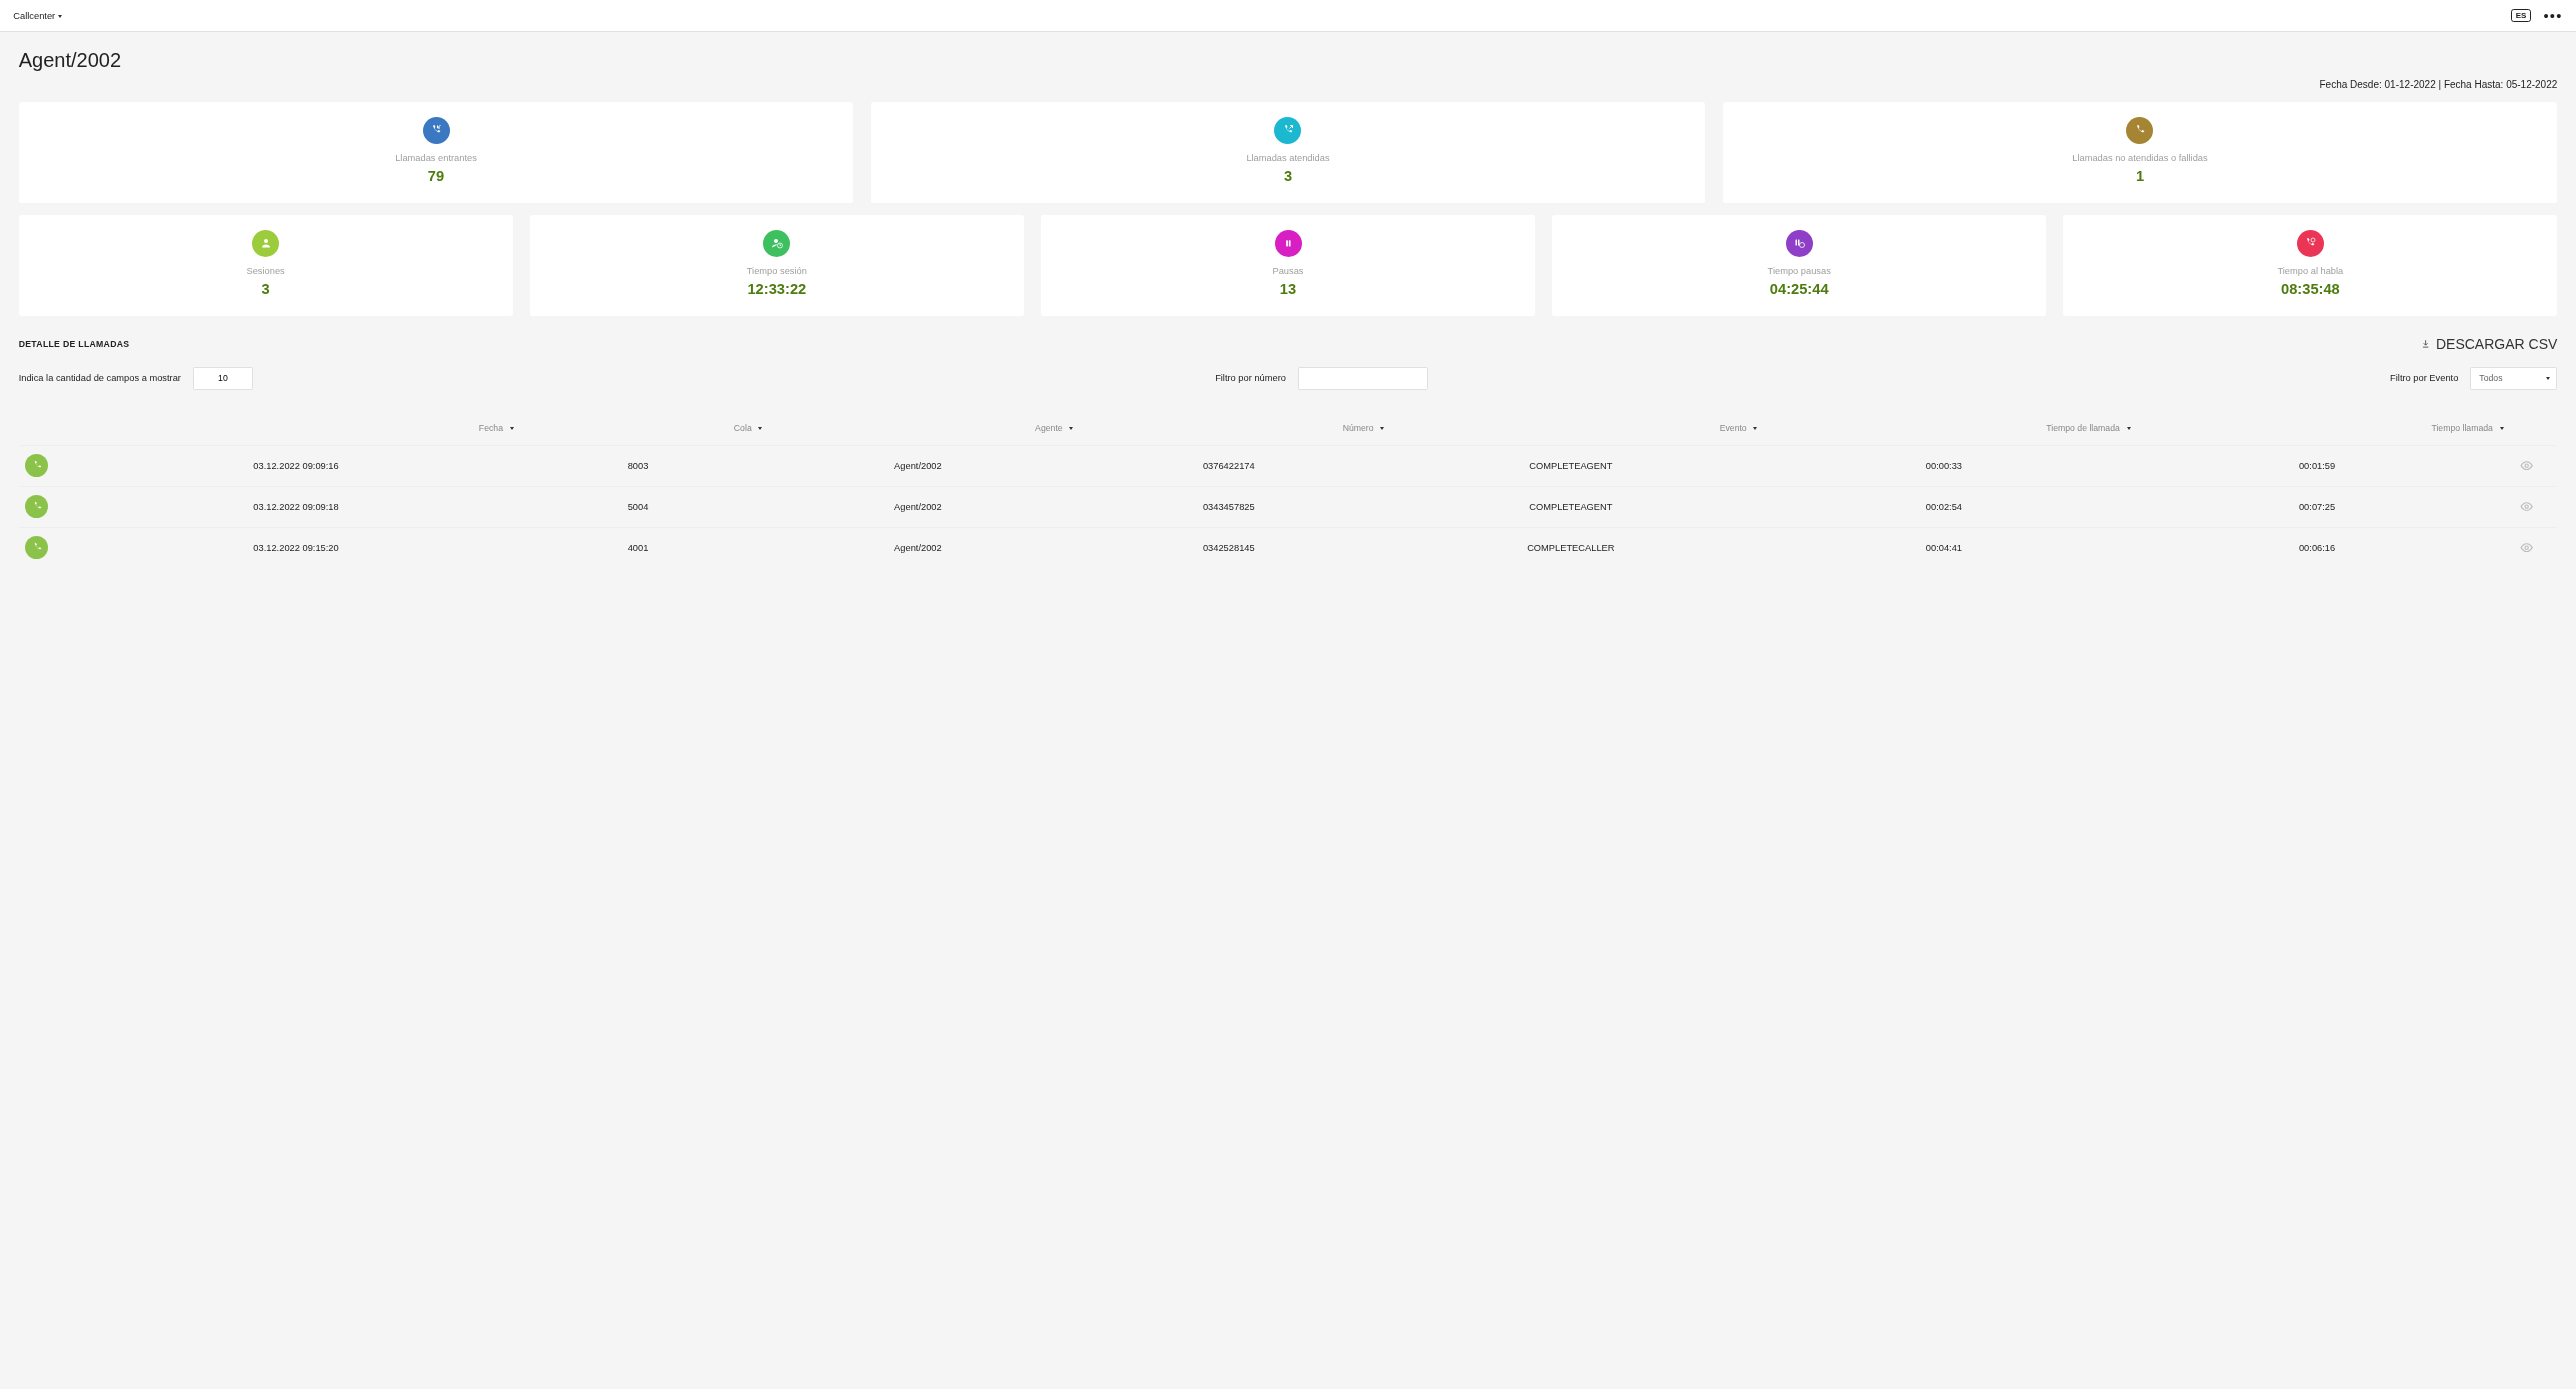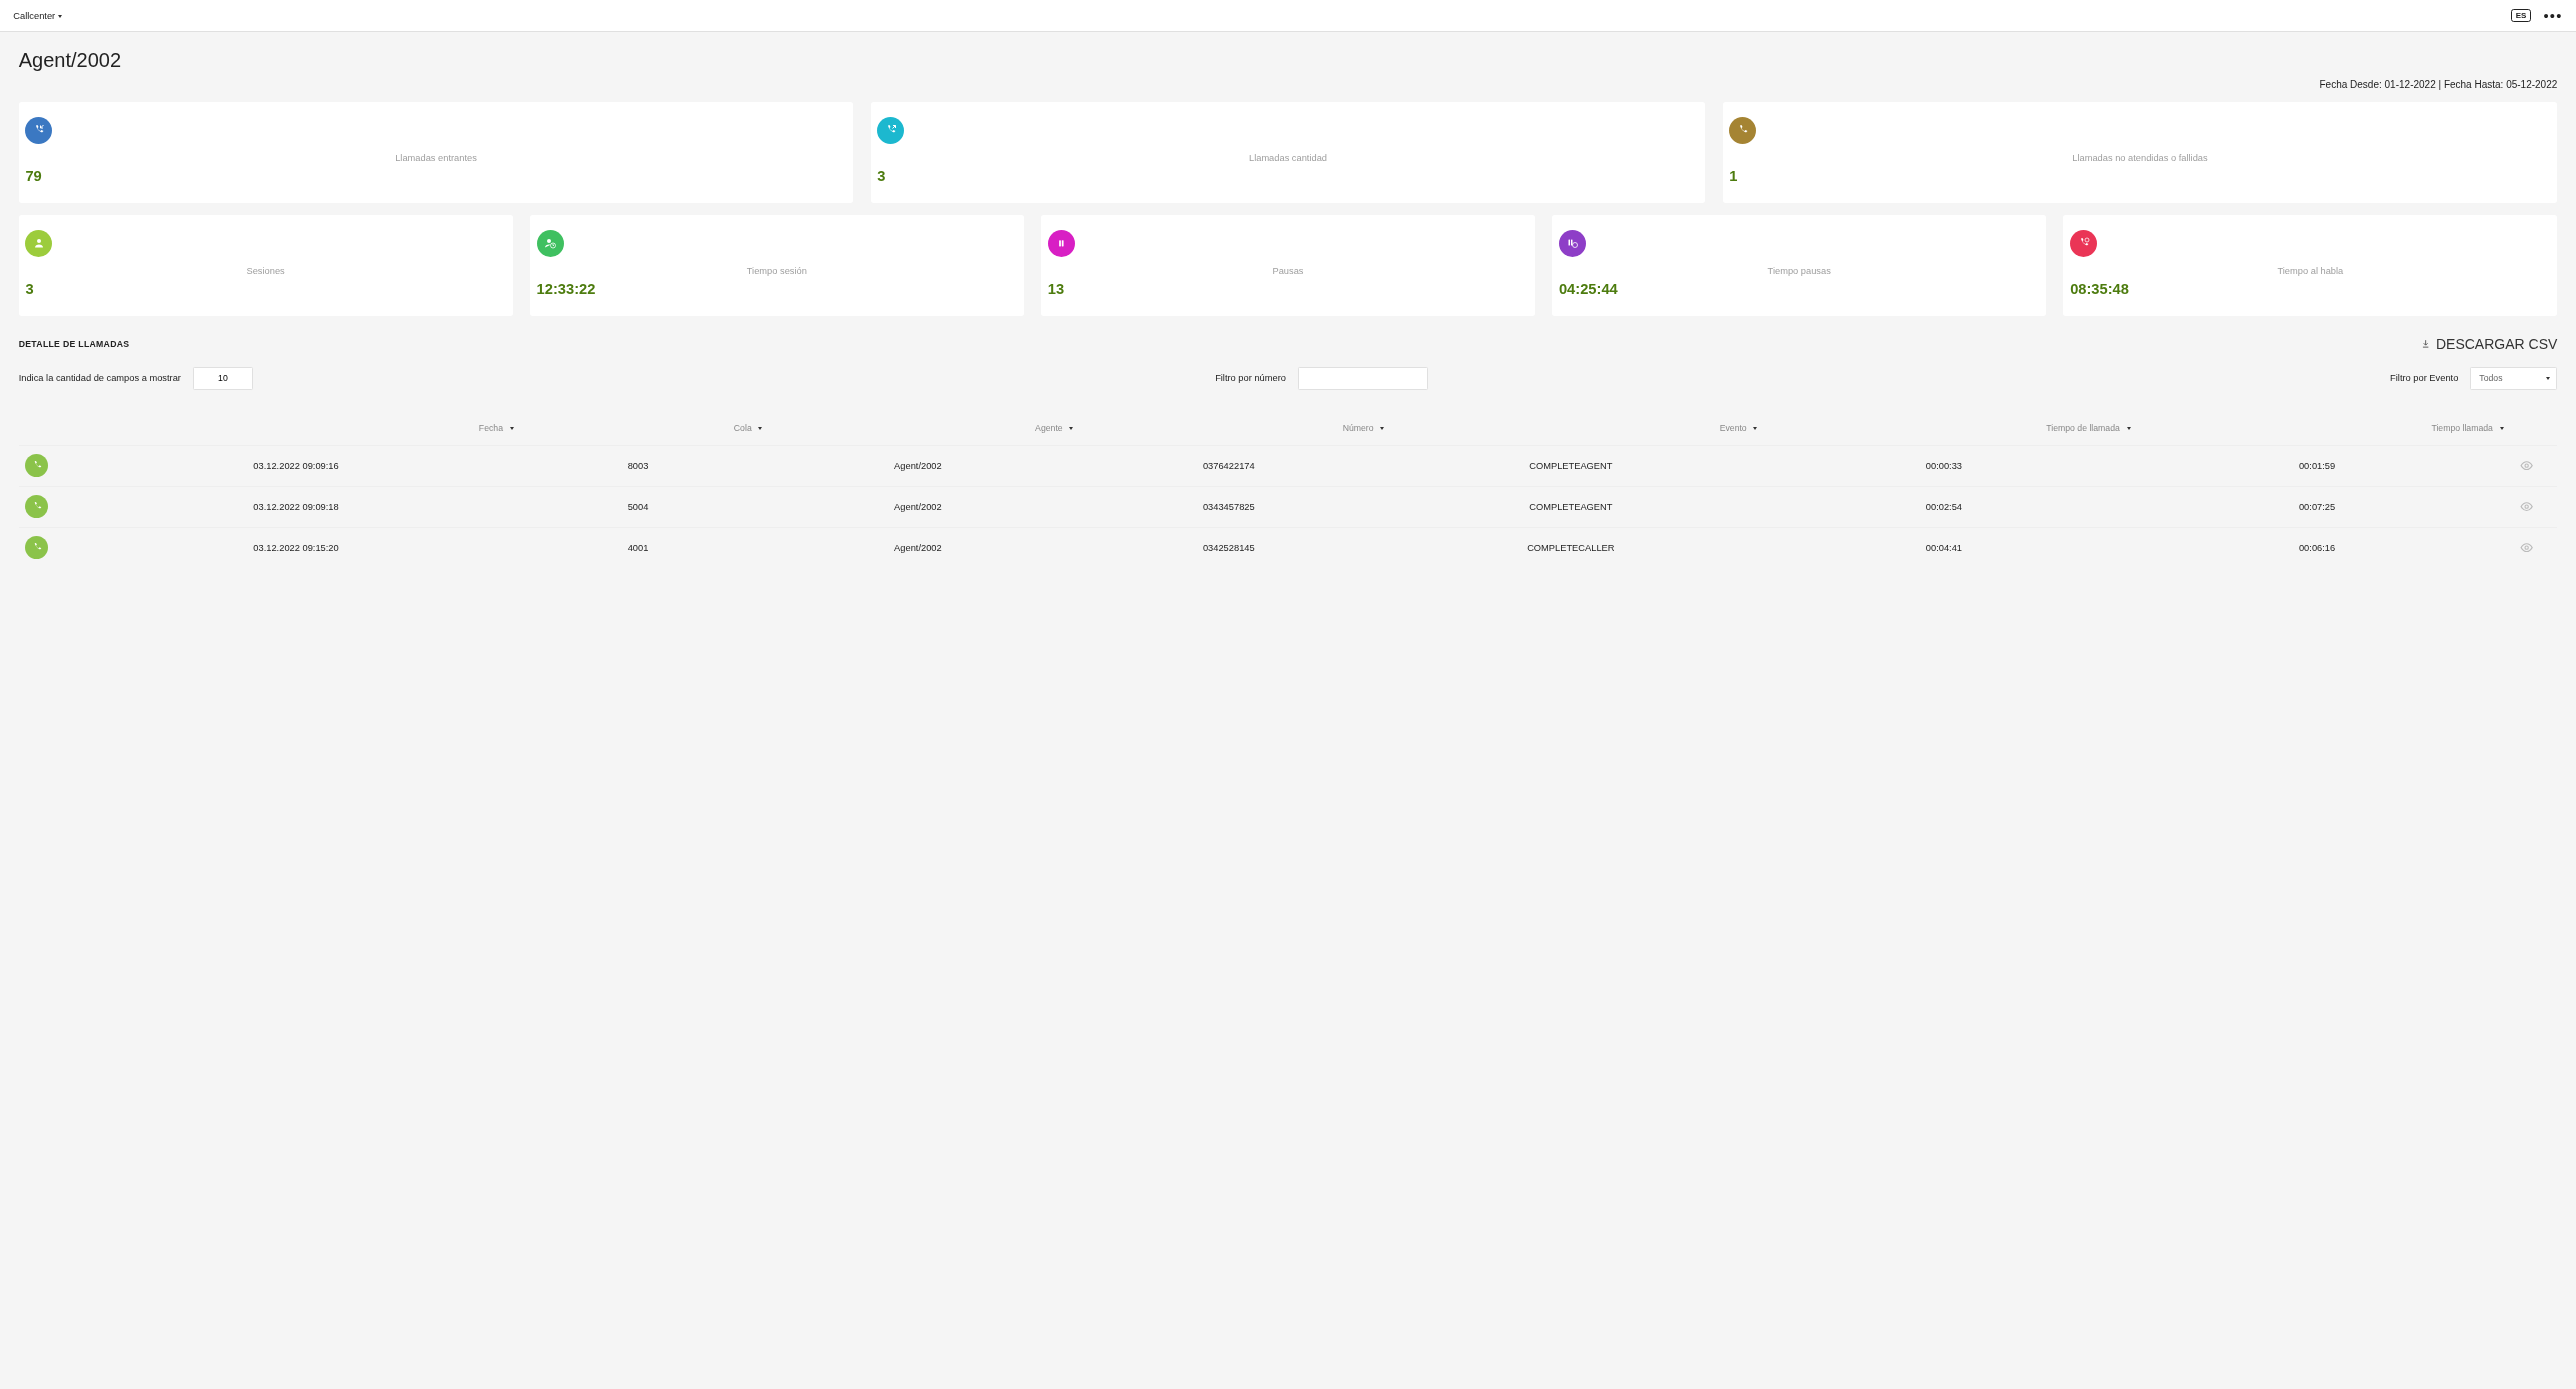--- a/index.html
+++ b/index.html
@@ -45,20 +45,21 @@
     display: flex;
     gap: 17.3px;
     margin-bottom: 12px;
   }
   .card {
     background: #fff;
     border-radius: 2.7px;
     flex: 1;
     display: flex;
     flex-direction: column;
+    align-items: center;
     justify-content: center;
     padding: 14.7px 6.7px 18.7px 6.7px;
     box-shadow: 0 0 0 rgba(0,0,0,0);
   }
   .card-icon {
     width: 27px; height: 27px; border-radius: 50%;
     display:flex; align-items:center; justify-content:center;
     color:#fff; margin-bottom: 9.3px;
   }
   .card-label { color: #9e9e9e; font-size: 9.3px; margin-bottom: 5.3px; text-align:center;}
@@ -143,21 +144,21 @@
       <div class="card-value">79</div>
       </div>
       <div class="card">
       <div class="card-icon" style="background:#1cb8cf">
           <svg width="12" height="12" viewBox="0 0 24 24">
             <path d="M6 3c1 4 4 11 12 14l3-3-4-2-2 2c-3-1-5-3-6-6l2-2-2-4z" fill="#fff"></path>
             <path d="M21 8V3h-5" fill="none" stroke="#fff" stroke-width="2"></path>
             <path d="M15 9l6-6" stroke="#fff" stroke-width="2"></path>
           </svg>
         </div>
-      <div class="card-label">Llamadas cantidad</div>
+      <div class="card-label">Llamadas atendidas</div>
       <div class="card-value">3</div>
       </div>
       <div class="card">
       <div class="card-icon" style="background:#a58433">
           <svg width="12" height="12" viewBox="0 0 24 24">
             <path d="M6 3c1 4 4 11 12 14l3-3-4-2-2 2c-3-1-5-3-6-6l2-2-2-4z" fill="#fff"></path>
           </svg>
         </div>
       <div class="card-label">Llamadas no atendidas o fallidas</div>
       <div class="card-value">1</div>

